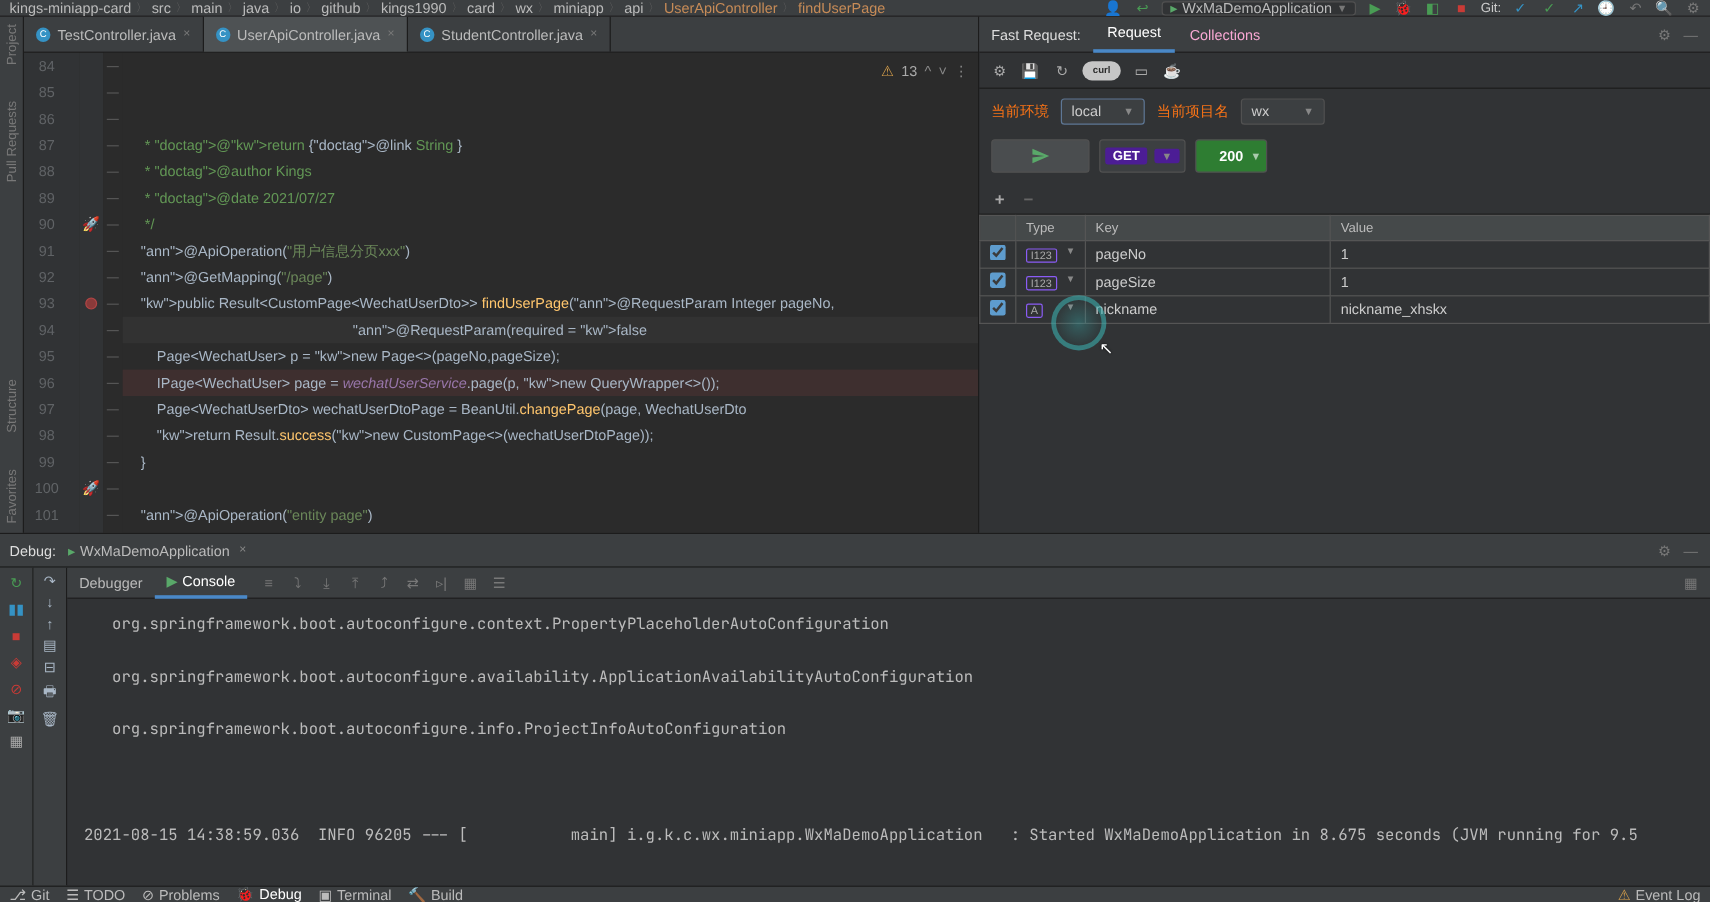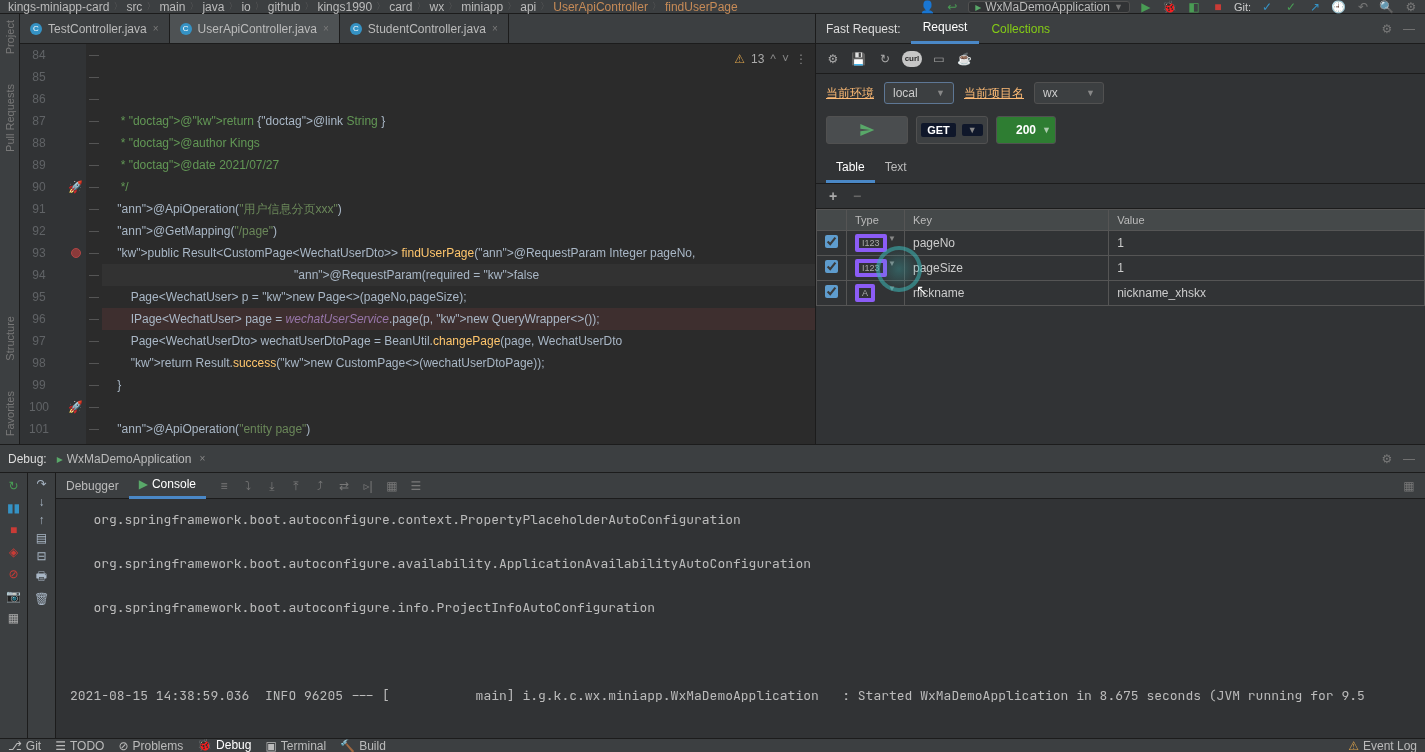--- a/index.html
+++ b/index.html
@@ -73,37 +73,37 @@
   .caret-line{background:#323232;}
   .editor-status{position:absolute;top:4px;right:8px;display:flex;gap:6px;align-items:center;color:#aaaaaa;font-size:11px;}
   .warn-icon{color:#d9a14b;}
   .rocket{color:#7a8a99;}
   .bp{width:10px;height:10px;border-radius:50%;background:#8a3a3a;border:1px solid #b04545;}
 
   
   .right-panel{width:610px;background:var(--panel-dark);border-left:1px solid var(--border);display:flex;flex-direction:column;}
   .fr-tabs{height:30px;display:flex;align-items:center;border-bottom:1px solid var(--border);background:var(--panel);}
   .fr-title{padding:0 10px;color:#ddd;}
-  .fr-tab{padding:0 12px;height:30px;display:flex;align-items:center;color:#84cc16;cursor:pointer;}
+  .fr-tab{padding:0 12px;height:30px;display:flex;align-items:center;color:#f9a8d4;cursor:pointer;}
   .fr-tab.active{border-bottom:3px solid var(--tab-underline);color:#fff;}
   .fr-tabs .rt{margin-left:auto;display:flex;gap:6px;padding-right:8px;}
   .fr-toolbar{height:30px;display:flex;align-items:center;gap:8px;padding:0 8px;border-bottom:1px solid var(--border);}
   .fr-toolbar .ico{width:18px;height:18px;display:flex;align-items:center;justify-content:center;color:#aaa;cursor:pointer;}
-  .curl-badge{width:20px;height:16px;border-radius:8px;background:#c6c6c6;color:#2b2b2b;font-size:8px;display:flex;align-items:center;justify-content:center;font-weight:bold;}
+  .curl-badge{width:32px;height:16px;border-radius:8px;background:#c6c6c6;color:#2b2b2b;font-size:8px;display:flex;align-items:center;justify-content:center;font-weight:bold;}
 
   .fr-env-row{display:flex;align-items:center;gap:10px;padding:8px 10px;}
-  .fr-label{color:#fdba74;text-decoration:underline;}
+  .fr-label{color:#f97316;}
   .fr-select{background:var(--panel);border:1px solid #5e7795;border-radius:3px;padding:3px 8px;color:#ccc;display:flex;align-items:center;gap:8px;min-width:70px;cursor:pointer;}
   .fr-select .cd{color:#888;font-size:9px;margin-left:auto;}
 
   .fr-url-row{display:flex;align-items:center;gap:8px;padding:4px 10px 10px;}
   .send-btn{width:82px;height:28px;background:#4a4d4f;border:1px solid var(--border-light);border-radius:3px;display:flex;align-items:center;justify-content:center;cursor:pointer;}
   .send-btn svg{fill:#59a869;}
   .method-select{width:72px;height:28px;background:var(--panel);border:1px solid var(--border-light);border-radius:3px;display:flex;align-items:center;justify-content:center;gap:6px;cursor:pointer;}
-  .method-select span{background:#0f172a;color:#fff;padding:1px 6px;border-radius:2px;font-size:11px;font-weight:bold;}
+  .method-select span{background:#4c1d95;color:#fff;padding:1px 6px;border-radius:2px;font-size:11px;font-weight:bold;}
   .url-input{flex:1;height:28px;background:var(--panel);border:1px solid var(--border-light);border-radius:3px;padding:0 8px;color:#ccc;}
   .status-badge{width:60px;height:28px;background:#2e7d32;border:1px solid var(--border-light);border-radius:3px;display:flex;align-items:center;justify-content:center;color:#fff;font-weight:bold;position:relative;}
   .status-badge .cd{position:absolute;right:4px;color:rgba(255,255,255,0.6);font-size:9px;}
 
   .fr-param-tabs{display:flex;border-bottom:1px solid var(--border);padding:0 10px;}
   .fr-ptab{padding:8px 10px;color:#bbb;cursor:pointer;border-bottom:2px solid transparent;}
   .fr-ptab.active{border-bottom:3px solid var(--tab-underline);color:#fff;}
   .fr-ptab.last{margin-left:auto;}
 
   .fr-subtabs{display:flex;padding:0 10px;border-bottom:1px solid var(--border);}
@@ -111,21 +111,21 @@
   .fr-stab.active{border-bottom:3px solid var(--tab-underline);color:#fff;}
 
   .fr-addremove{display:flex;gap:10px;padding:4px 10px;border-bottom:1px solid var(--border);}
   .fr-addremove .pm{color:#aaa;cursor:pointer;font-size:14px;font-weight:bold;width:14px;text-align:center;}
 
   .param-table{width:100%;border-collapse:collapse;padding-left:32px;}
   .param-table th{background:#45494a;color:#bbb;font-weight:normal;text-align:left;padding:4px 8px;border:1px solid #555;font-size:11px;}
   .param-table td{padding:3px 8px;border:1px solid #555;color:#ccc;}
   .param-table td.chk{width:26px;text-align:center;}
   .param-table td.typ{width:58px;}
-  .type-pill{display:inline-block;border:4px solid #8b5cf6;padding:0 3px;font-size:9px;color:#aaa;border-radius:2px;}
+  .type-pill{display:inline-block;border:1px solid #8b5cf6;padding:0 3px;font-size:9px;color:#aaa;border-radius:2px;}
   .dd-caret{color:#888;font-size:8px;float:right;}
   input[type=checkbox]{accent-color:#5e9cce;}
 
   .cursor-ring{position:absolute;width:46px;height:46px;border-radius:50%;border:4px solid rgba(60,180,180,0.55);background:radial-gradient(circle,rgba(60,180,180,0.35) 0%,rgba(60,180,180,0.05) 70%);pointer-events:none;top:246px;left:876px;}
   .cursor-arrow{position:absolute;top:282px;left:916px;pointer-events:none;color:#fff;font-size:14px;text-shadow:0 0 2px #000;}
 
   
   .debug-panel{height:294px;background:var(--panel-dark);border-top:1px solid var(--border);display:flex;flex-direction:column;}
   .debug-header{height:28px;background:var(--panel);border-bottom:1px solid var(--border);display:flex;align-items:center;padding:0 8px;gap:10px;}
   .debug-header .dbg-label{color:#ddd;}
@@ -386,24 +386,20 @@
       </div>
       <div class="method-select">
           <span>GET</span>
           <span style="color:#888;font-size:9px">▼</span>
         </div>
       <div class="status-badge">
           <span>200</span>
           <span class="cd">▼</span>
         </div>
     </div>
-    <div class="fr-subtabs" id="subtabs">
-        <div class="fr-stab active">Table</div>
-        <div class="fr-stab">Text</div>
-      </div>
     <div class="fr-addremove">
       <span class="pm">+</span>
       <span class="pm" style="color:#666">−</span>
     </div>
     <table class="param-table">
       <thead>
           <tr id="param-head">
             <th></th>
             <th>Type</th>
             <th>Key</th>

